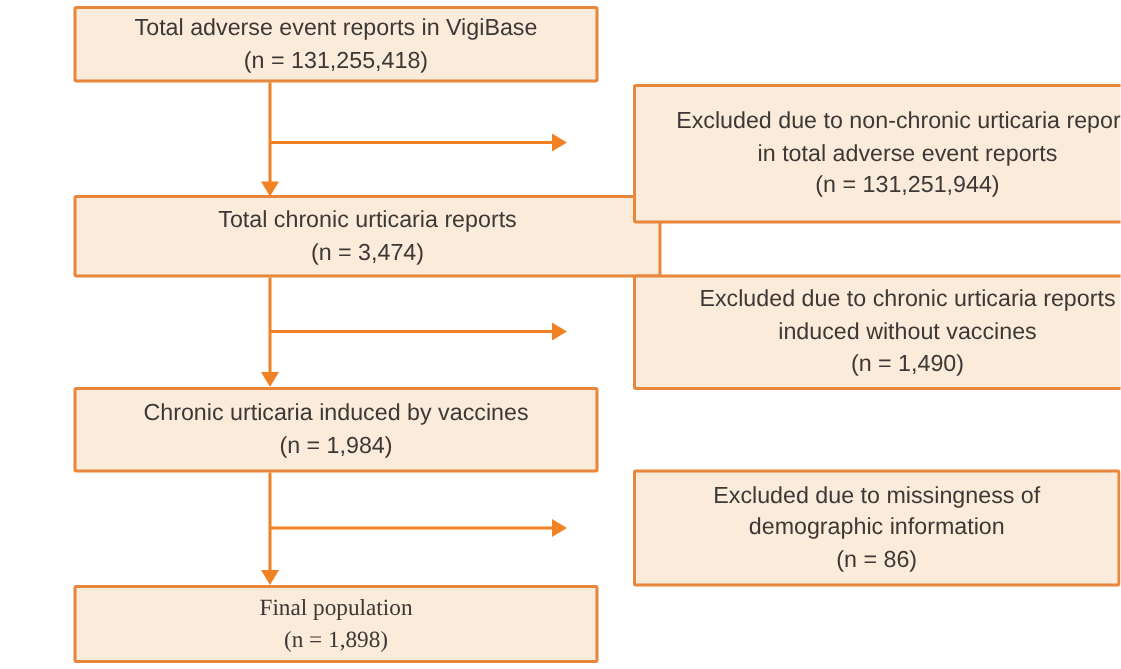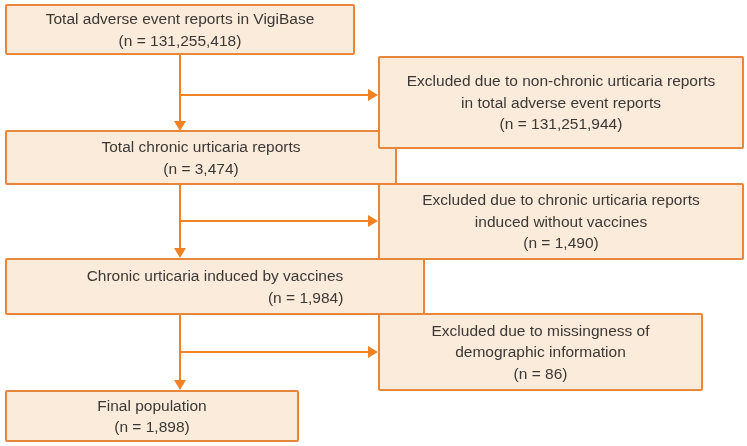--- a/index.html
+++ b/index.html
@@ -28,20 +28,21 @@
     border-radius: 2px;
     color: var(--text);
     font-size: 15.5px;
     line-height: 1.38;
     text-align: center;
     white-space: pre-line;
     display: flex;
     align-items: center;
     justify-content: center;
     padding: 2px 8px;
+    margin-left: 44px;
   }
   .vline {
     position: absolute;
     width: 2px;
     background: var(--arrow);
   }
   .hline {
     position: absolute;
     height: 2px;
     background: var(--arrow);
@@ -67,24 +68,24 @@
 <body>
 
 <div class="canvas">
 
   <div class="box" style="left:5px; top:4px; width:350px; height:51px;">Total adverse event reports in VigiBase
 (n = 131,255,418)</div>
 
   <div class="box" style="left:5px; top:130px; width:392px; height:55px;">Total chronic urticaria reports
 (n = 3,474)</div>
 
-  <div class="box" style="left:5px; top:258px; width:420px; height:57px;text-align:right;">Chronic urticaria induced by vaccines
+  <div class="box" style="left:5px; top:258px; width:350px; height:57px;">Chronic urticaria induced by vaccines
 (n = 1,984)</div>
 
-  <div class="box" style="left:5px; top:390px; width:294px; height:52px;">Final population
+  <div class="box" style="left:5px; top:390px; width:350px; height:52px;font-family:Liberation Serif, serif;">Final population
 (n = 1,898)</div>
 
   <div class="box" style="left:378px; top:56px; width:366px; height:93px;">Excluded due to non-chronic urticaria reports
 in total adverse event reports
 (n = 131,251,944)</div>
 
   <div class="box" style="left:378px; top:183px; width:366px; height:77px;">Excluded due to chronic urticaria reports
 induced without vaccines
 (n = 1,490)</div>
 

